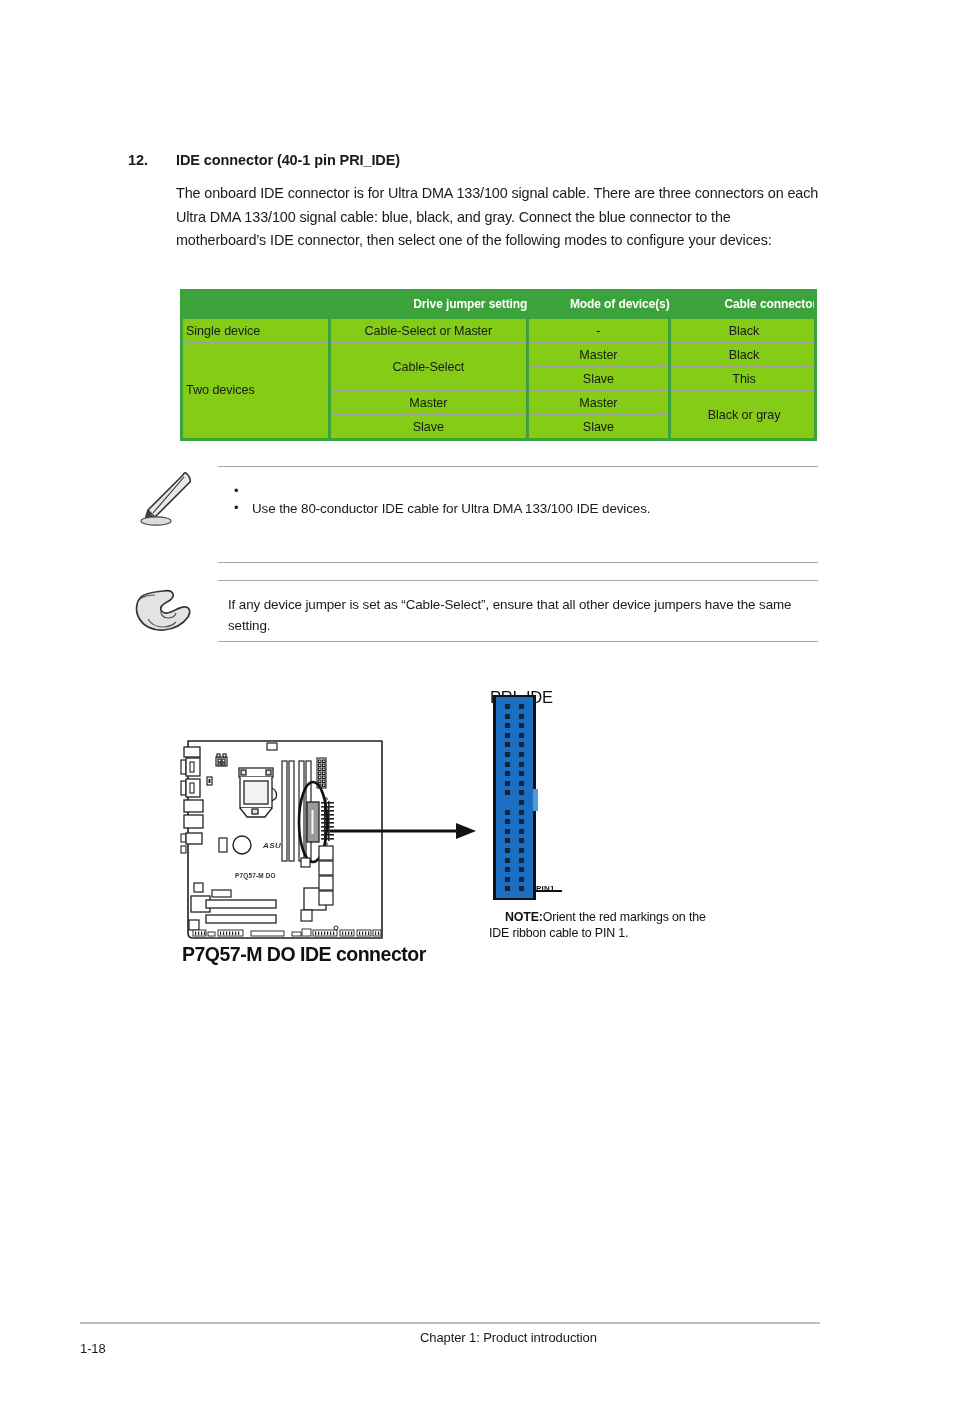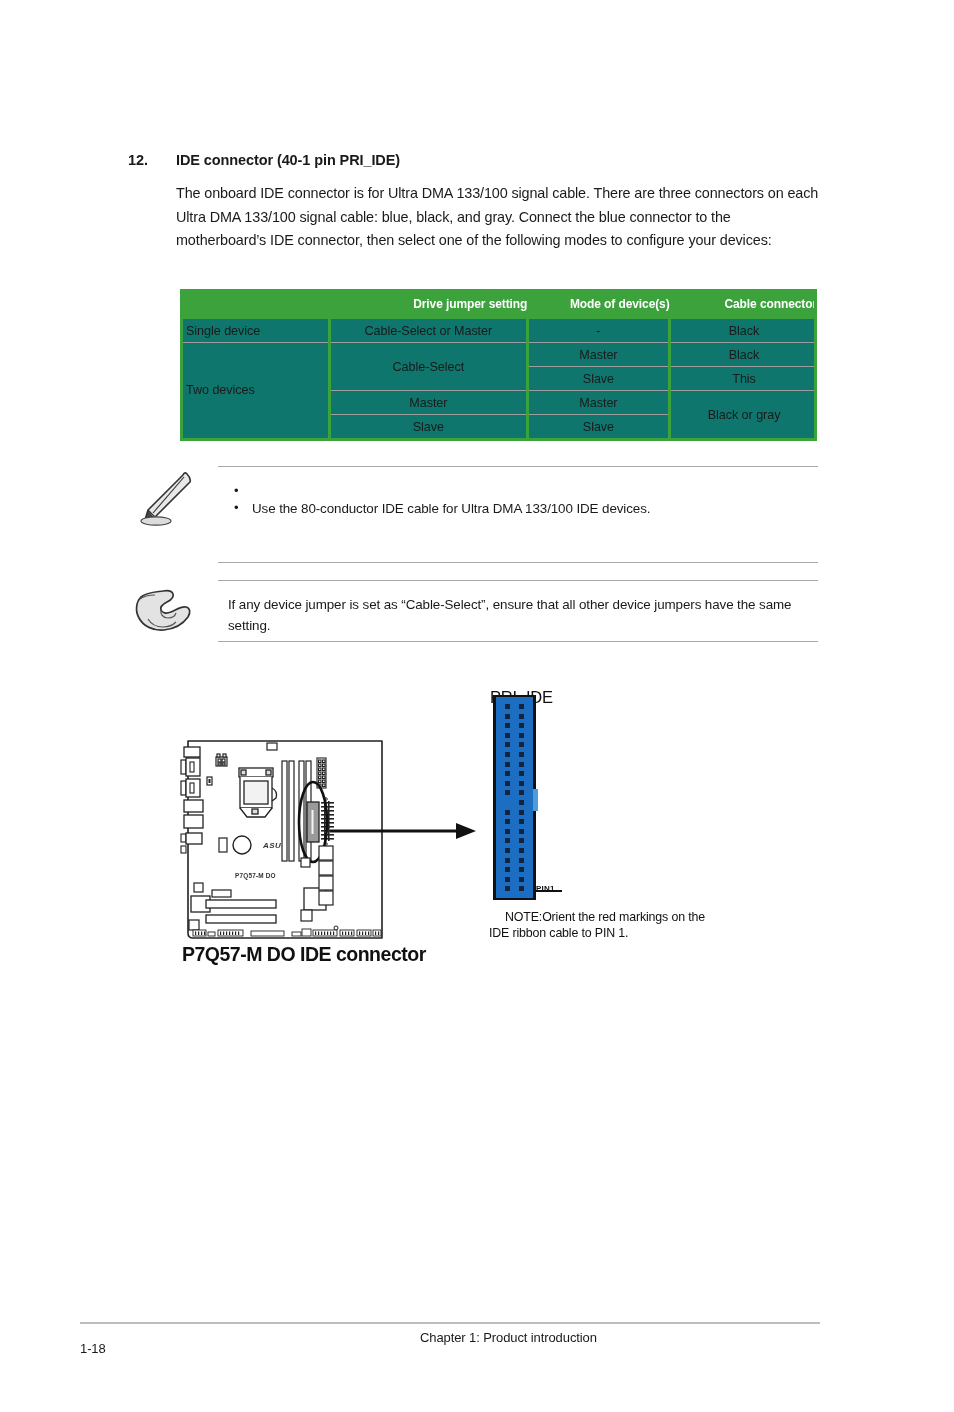--- a/index.html
+++ b/index.html
@@ -69,21 +69,21 @@
     color: #ffffff;
     background: #3ba23c;
     font-size: 12px;
     font-weight: bold;
     height: 30px;
     line-height: 28px;
     text-align: right;
     letter-spacing: -0.1px;
   }
   #jumper-table tbody td {
-    background: #0f766e;
+    background: #84cc16;
     color: #1a1a1a;
     text-align: center;
     height: 23px;
     font-size: 12.6px;
     letter-spacing: -0.05px;
     border-bottom: 1px solid #9d9d9d;
     border-left: 3px solid #3ba23c;
     border-right: 0;
   }
   #jumper-table tbody td.first {
@@ -195,21 +195,21 @@
   #connector-note {
     position: absolute;
     left: 489px;
     top: 909px;
     width: 230px;
     font-size: 12.4px;
     line-height: 16px;
     letter-spacing: -0.15px;
     color: #111;
   }
-  #connector-note b { font-weight: normal; padding-left: 16px; }
+  #connector-note b { font-weight: bold; padding-left: 16px; }
 
   
   #mobo {
     position: absolute;
     left: 179px;
     top: 738px;
   }
   #mobo-caption {
     position: absolute;
     left: 182px;

